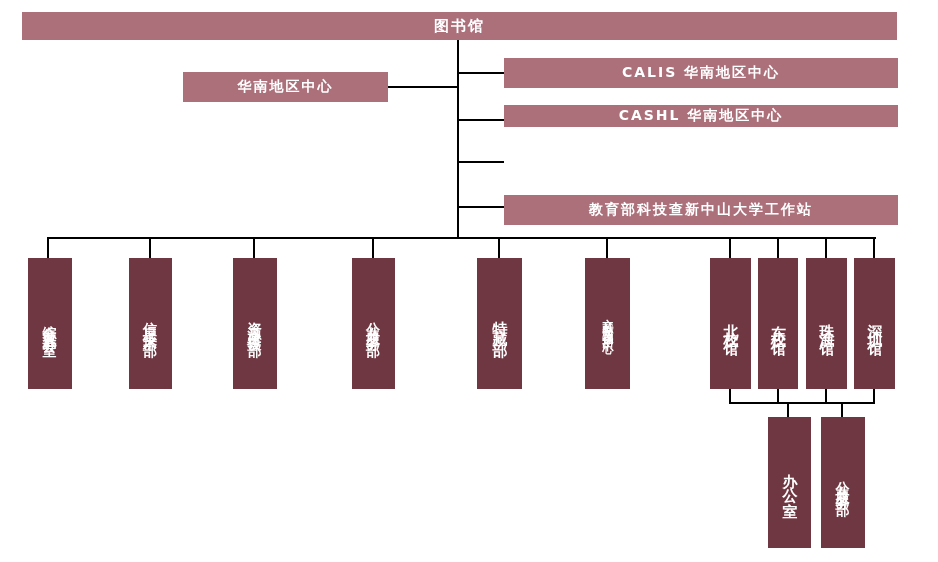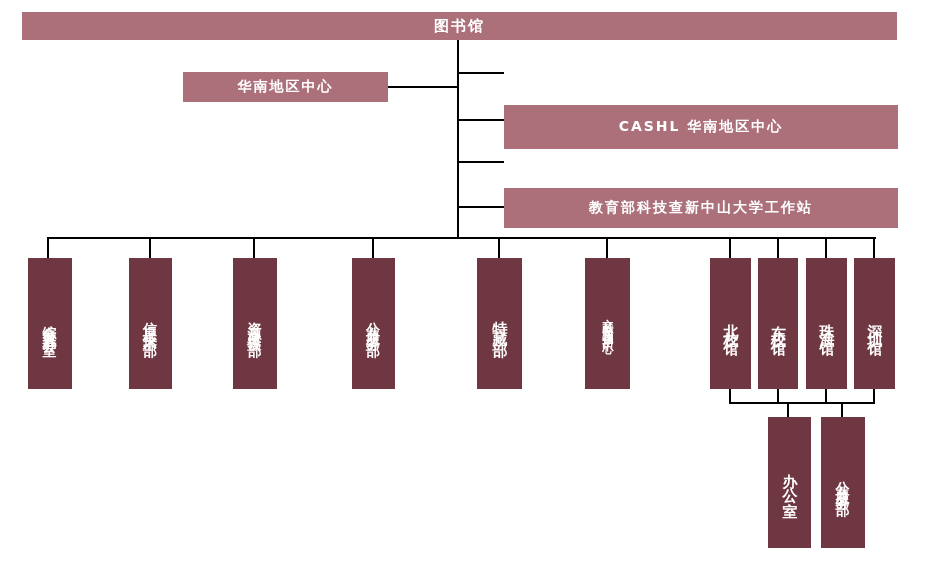--- a/index.html
+++ b/index.html
@@ -74,24 +74,27 @@
   <div class="line v" style="left:841px;top:402px;height:16px"></div>
 
   <div class="box light hbox topbar" style="left:22px;top:12px;width:875px;height:28px">
     <span>图书馆</span>
   </div>
 
   <div class="box light hbox" style="left:183px;top:72px;width:205px;height:30px">
     <span>华南地区中心</span>
   </div>
 
-  <div class="box light hbox" style="left:504px;top:105px;width:394px;height:44px">
+  <div class="box light hbox" style="left:504px;top:58px;width:394px;height:30px">
+    <span>CALIS 华南地区中心</span>
+  </div>
+  <div class="box light hbox" style="left:504px;top:105px;width:394px;height:22px">
     <span>CASHL 华南地区中心</span>
   </div>
-  <div class="box light hbox" style="left:504px;top:188px;width:394px;height:40px">
+  <div class="box light hbox" style="left:504px;top:195px;width:394px;height:30px">
     <span>教育部科技查新中山大学工作站</span>
   </div>
 
   <div class="box dark" style="left:28px;top:258px;width:44px;height:131px">
     <span class="vtext sp7">综合业务办公室</span>
   </div>
   <div class="box dark" style="left:129px;top:258px;width:43px;height:131px">
     <span class="vtext sp5">信息技术部</span>
   </div>
   <div class="box dark" style="left:233px;top:258px;width:44px;height:131px">

